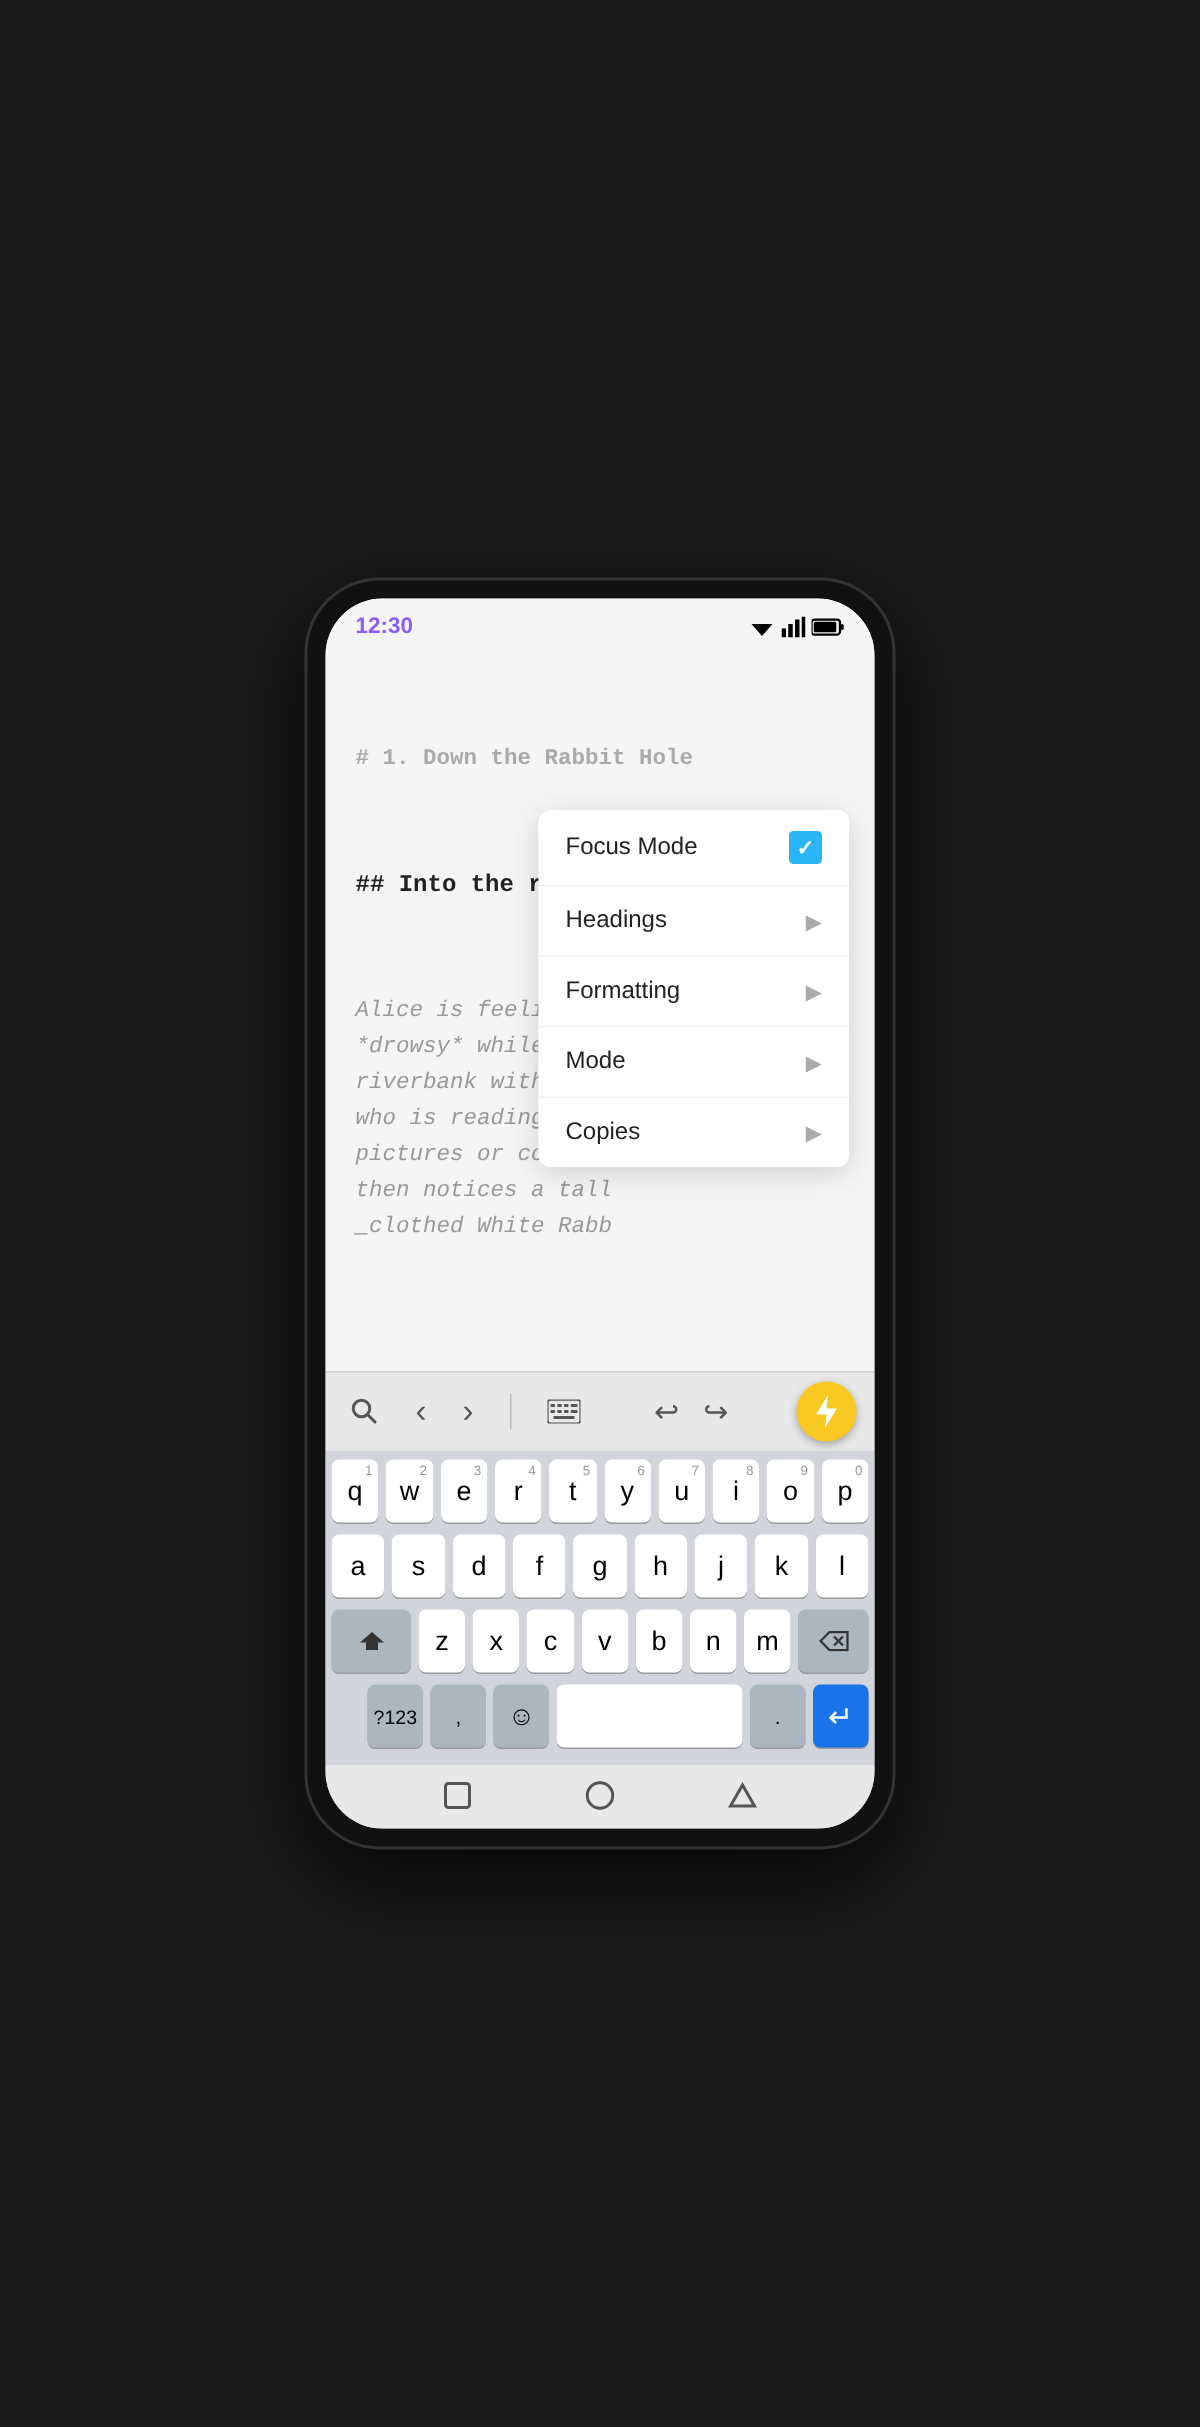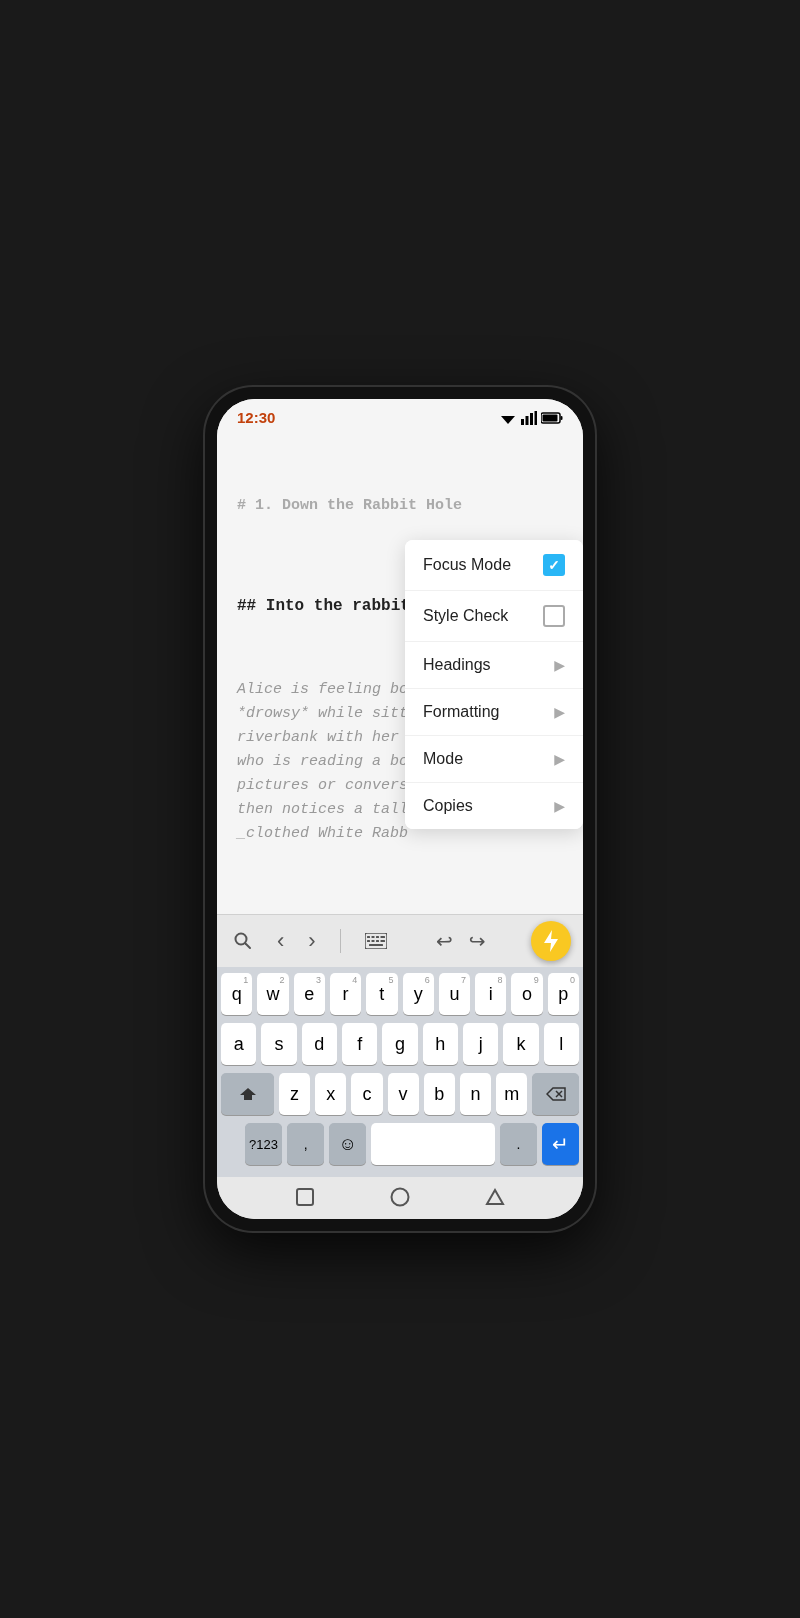--- a/index.html
+++ b/index.html
@@ -37,21 +37,21 @@
       background: #f5f5f5;
       display: flex;
       justify-content: space-between;
       align-items: center;
       padding: 10px 20px 4px;
       flex-shrink: 0;
     }
     .status-time {
       font-size: 15px;
       font-weight: 600;
-      color: #c2410c;
+      color: #8b5cf6;
     }
     .status-icons {
       display: flex;
       align-items: center;
       gap: 4px;
     }
     
     .editor-area {
       flex: 1;
       background: #f5f5f5;
@@ -76,22 +76,22 @@
       font-size: 16px;
     }
     .editor-text .body-text {
       color: #999;
       font-style: italic;
     }
     
     .context-menu {
       position: absolute;
       top: 110px;
-      right: 0;
-      width: 178px;
+      right: 17px;
+      width: 207px;
       background: #fff;
       border-radius: 8px;
       box-shadow: 0 4px 20px rgba(0,0,0,0.15);
       overflow: hidden;
       z-index: 100;
     }
     .menu-item {
       display: flex;
       align-items: center;
       justify-content: space-between;
@@ -290,46 +290,40 @@
         <svg width="22" height="12" viewBox="0 0 22 12">
           <rect x="0" y="1" width="19" height="10" rx="2" ry="2" fill="none" stroke="#000" stroke-width="1.5"></rect>
           <rect x="19.5" y="4" width="2" height="4" rx="1" fill="#000"></rect>
           <rect x="1.5" y="2.5" width="15" height="7" rx="1" fill="#000"></rect>
         </svg>
       </div>
     </div>
 
     <div class="editor-area">
       <div class="editor-text">
-        <div class="heading1" style="margin-bottom:28px;"># 1. Down the Rabbit Hole</div>
+        <div class="heading1" style="margin-bottom:12px;"># 1. Down the Rabbit Hole</div>
         <div class="heading2" style="margin-bottom:10px;">## Into the rabbit</div>
         <div class="body-text">Alice is feeling bo
 *drowsy* while sitt
 riverbank with her 
 who is reading a bo
 pictures or convers
 then notices a tall
 _clothed White Rabb</div>
       </div>
 
       <div class="context-menu">
 
         <div class="menu-item">
           <span class="menu-item-label">Focus Mode</span>
           <div class="menu-item-right">
             <div class="checkbox-checked"></div>
           </div>
         </div>
 
-        <div class="menu-item">
-          <span class="menu-item-label">Style Check</span>
-          <div class="menu-item-right">
-            <div class="checkbox-empty"></div>
-          </div>
-        </div>
 
         <div class="menu-item">
           <span class="menu-item-label">Headings</span>
           <div class="menu-item-right">
             <span class="chevron-right">▶</span>
           </div>
         </div>
 
         <div class="menu-item">
           <span class="menu-item-label">Formatting</span>

